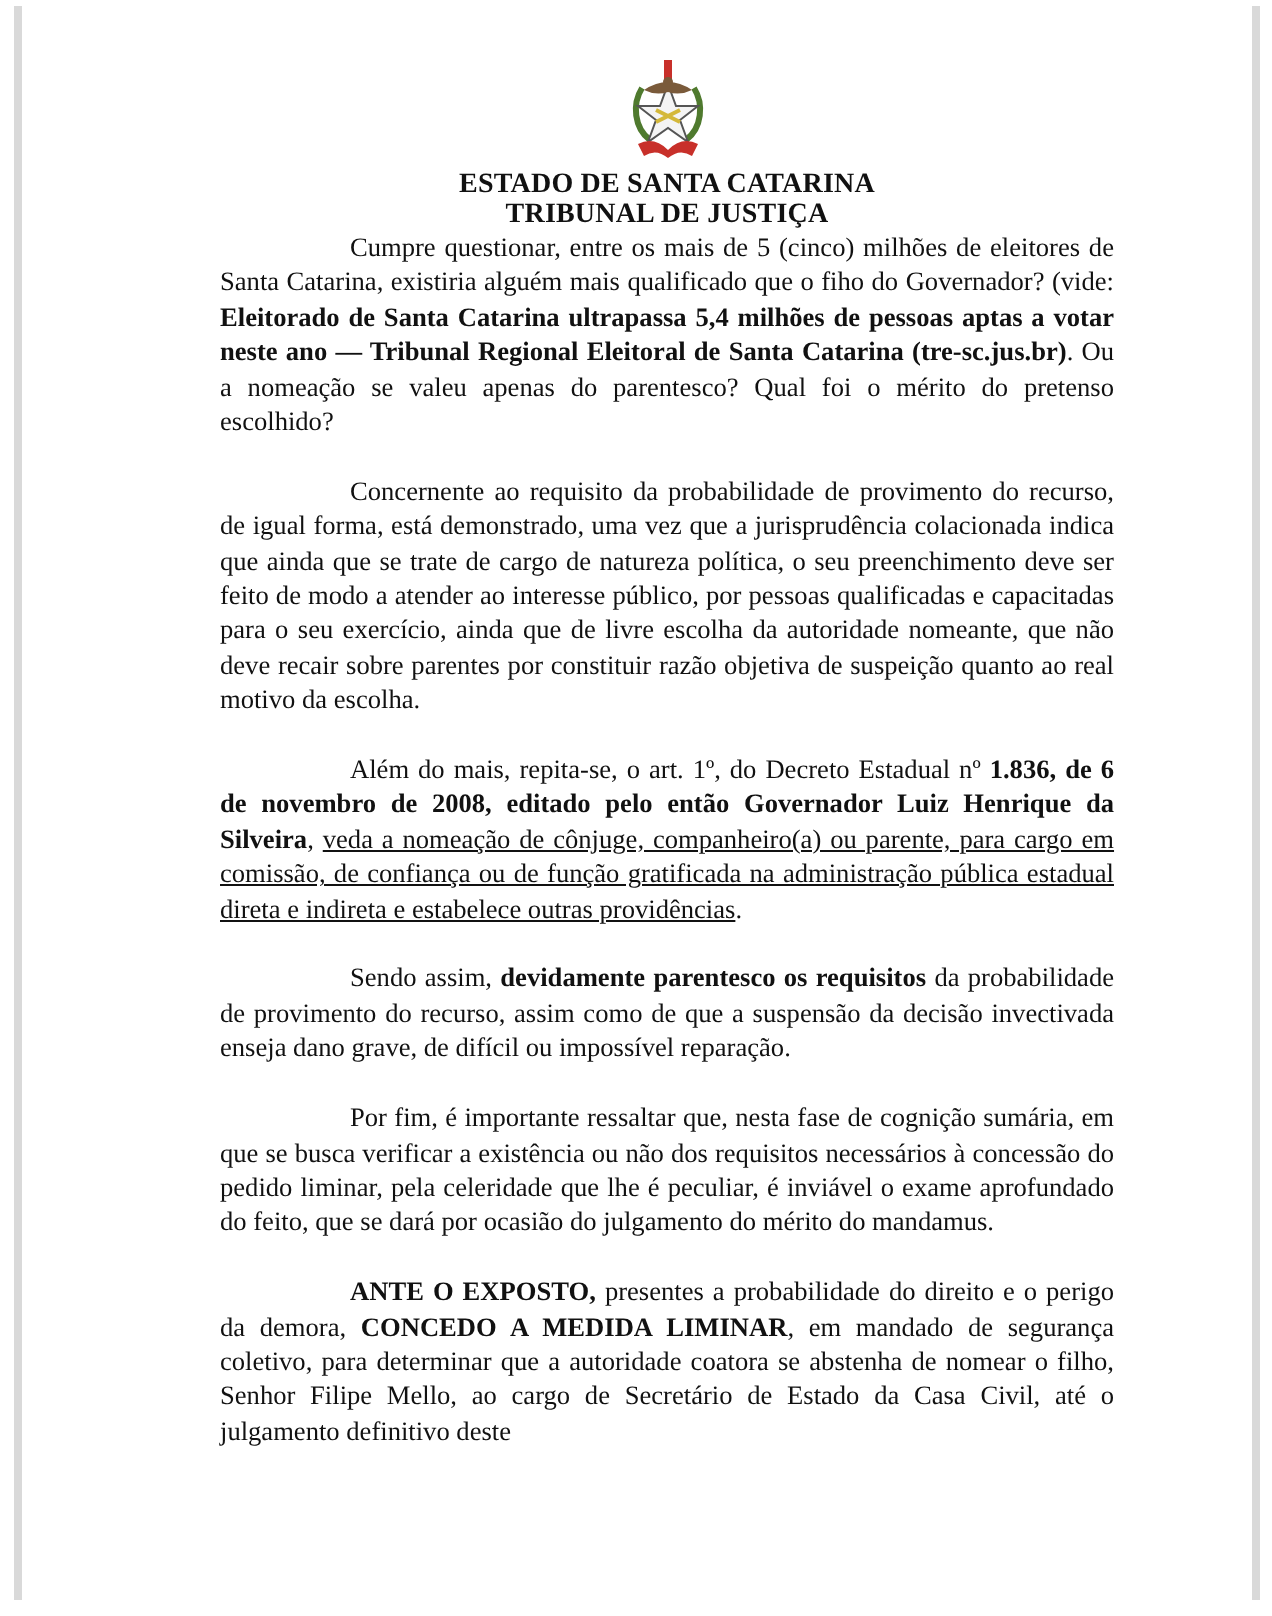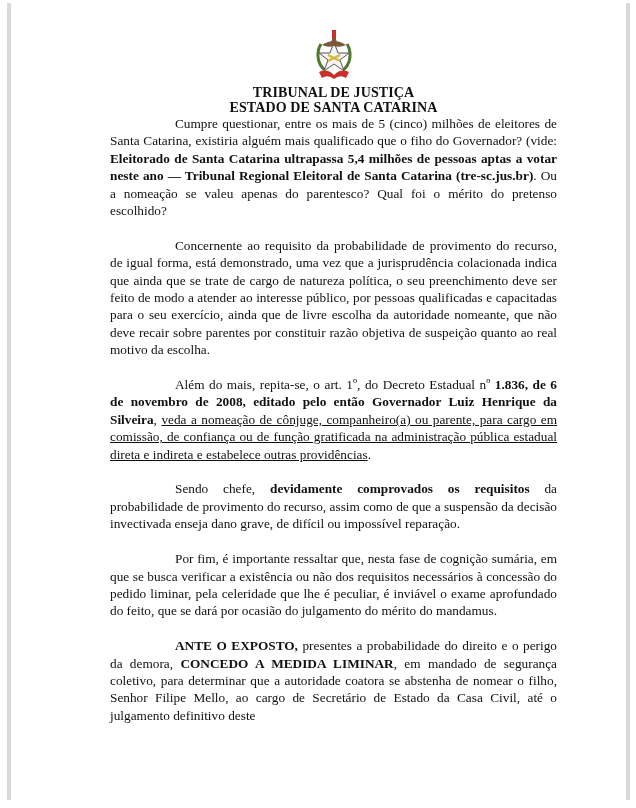--- a/index.html
+++ b/index.html
@@ -75,24 +75,24 @@
     <path d="M9 17 Q21 9 33 17 Q27 20 21 18 Q15 20 9 17 Z" fill="#7a5a3a"></path>
 
     <rect x="19" y="2" width="4" height="10" fill="#c8302a"></rect>
     <circle cx="21" cy="13" r="2.5" fill="#7a5a3a"></circle>
 
     <path d="M15 33 L27 27" stroke="#d4b83a" stroke-width="2"></path>
     <path d="M15 27 L27 33" stroke="#d4b83a" stroke-width="2"></path>
 
     <path d="M6 44 Q14 40 21 47 Q28 40 36 44 L33 50 Q27 46 21 51 Q15 46 9 50 Z" fill="#c8302a"></path>
   </svg>
+  <p class="head-title">ESTADO DE SANTA CATARINA</p>
   <p class="head-title">TRIBUNAL DE JUSTIÇA</p>
-  <p class="head-title">ESTADO DE SANTA CATARINA</p>
 
   <div class="body-text" id="body-text">
       <p class="para first"><span>Cumpre questionar, entre os mais de 5 (cinco) milhões de eleitores de Santa Catarina, existiria alguém mais qualificado que o fiho do Governador? (vide: </span><span class="seg-bold">Eleitorado de Santa Catarina ultrapassa 5,4 milhões de pessoas aptas a votar neste ano — Tribunal Regional Eleitoral de Santa Catarina (tre-sc.jus.br)</span><span>. Ou a nomeação se valeu apenas do parentesco? Qual foi o mérito do pretenso escolhido?</span></p>
       <p class="para"><span>Concernente ao requisito da probabilidade de provimento do recurso, de igual forma, está demonstrado, uma vez que a jurisprudência colacionada indica que ainda que se trate de cargo de natureza política, o seu preenchimento deve ser feito de modo a atender ao interesse público, por pessoas qualificadas e capacitadas para o seu exercício, ainda que de livre escolha da autoridade nomeante, que não deve recair sobre parentes por constituir razão objetiva de suspeição quanto ao real motivo da escolha.</span></p>
       <p class="para"><span>Além do mais, repita-se, o art. 1º, do Decreto Estadual nº </span><span class="seg-bold">1.836, de 6 de novembro de 2008, editado pelo então Governador Luiz Henrique da Silveira</span><span>, </span><span class="seg-underline">veda a nomeação de cônjuge, companheiro(a) ou parente, para cargo em comissão, de confiança ou de função gratificada na administração pública estadual direta e indireta e estabelece outras providências</span><span>.</span></p>
-      <p class="para"><span>Sendo chefe, </span><span class="seg-bold">devidamente comprovados os requisitos</span><span> da probabilidade de provimento do recurso, assim como de que a suspensão da decisão invectivada enseja dano grave, de difícil ou impossível reparação.</span></p>
+      <p class="para"><span>Sendo assim, </span><span class="seg-bold">devidamente parentesco os requisitos</span><span> da probabilidade de provimento do recurso, assim como de que a suspensão da decisão invectivada enseja dano grave, de difícil ou impossível reparação.</span></p>
       <p class="para"><span>Por fim, é importante ressaltar que, nesta fase de cognição sumária, em que se busca verificar a existência ou não dos requisitos necessários à concessão do pedido liminar, pela celeridade que lhe é peculiar, é inviável o exame aprofundado do feito, que se dará por ocasião do julgamento do mérito do mandamus.</span></p>
       <p class="para"><span class="seg-bold">ANTE O EXPOSTO,</span><span> presentes a probabilidade do direito e o perigo da demora, </span><span class="seg-bold">CONCEDO A MEDIDA LIMINAR</span><span>, em mandado de segurança coletivo, para determinar que a autoridade coatora se abstenha de nomear o filho, Senhor Filipe Mello, ao cargo de Secretário de Estado da Casa Civil, até o julgamento definitivo deste </span></p>
     </div>
 </div>
 
 </body></html>

